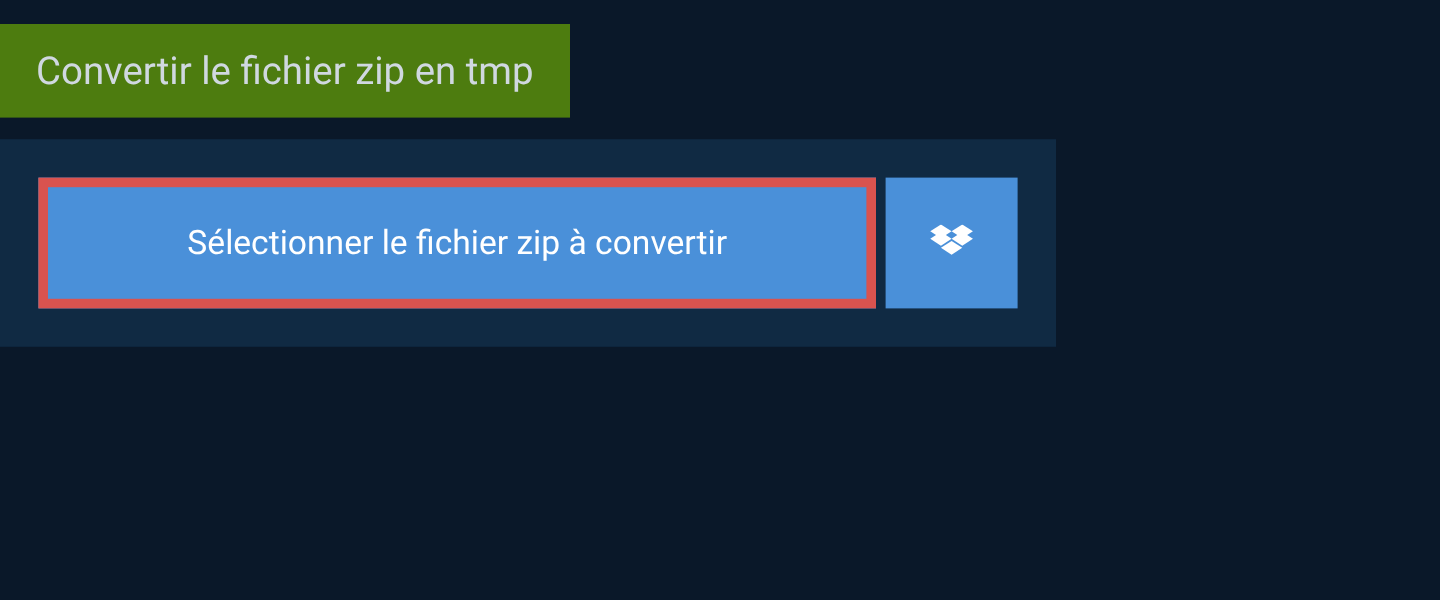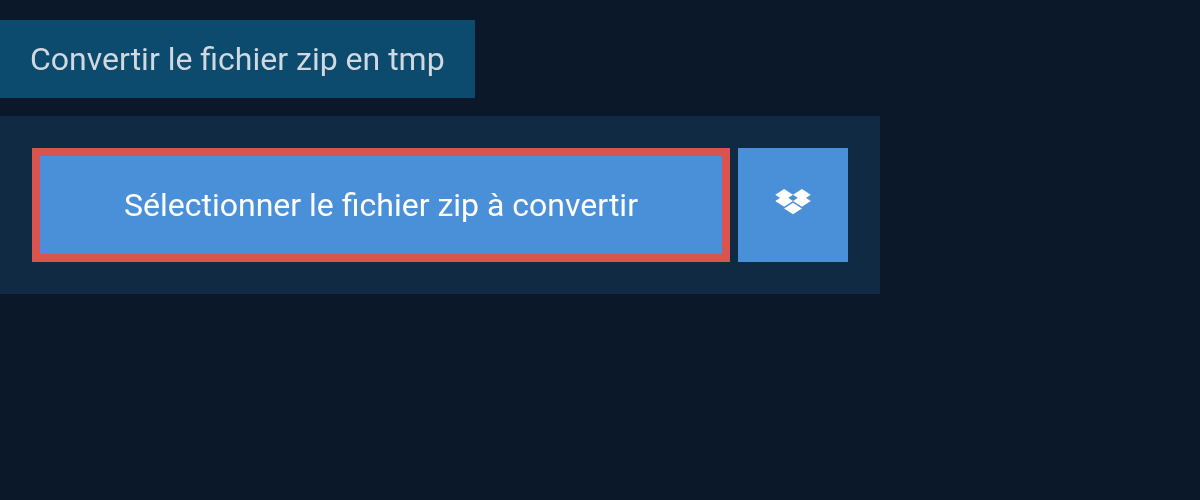--- a/index.html
+++ b/index.html
@@ -11,41 +11,41 @@
       width: 1200px;
       height: 500px;
       background: #0a1829;
       font-family: -apple-system, BlinkMacSystemFont, "Segoe UI", Roboto, Helvetica, Arial, sans-serif;
       overflow: hidden;
     }
     .tab-container {
       margin-top: 20px;
     }
     .tab {
-      background: #0c4a6e;
+      background: #4d7c0f;
       color: #d0d8e0;
       font-size: 32px;
       font-weight: 400;
       padding: 20px 30px;
       display: inline-block;
     }
     .panel {
       background: #102a43;
       padding: 32px;
       display: flex;
       gap: 8px;
       width: 880px;
       margin-top: 18px;
     }
     .select-button {
       flex: 1;
       background: #4a90d9;
       border: 8px solid #d9534f;
       color: #ffffff;
-      font-size: 32px;
+      font-size: 28px;
       font-weight: 400;
       padding: 30px 20px;
       text-align: center;
       cursor: pointer;
       display: flex;
       align-items: center;
       justify-content: center;
     }
     .dropbox-button {
       width: 110px;

